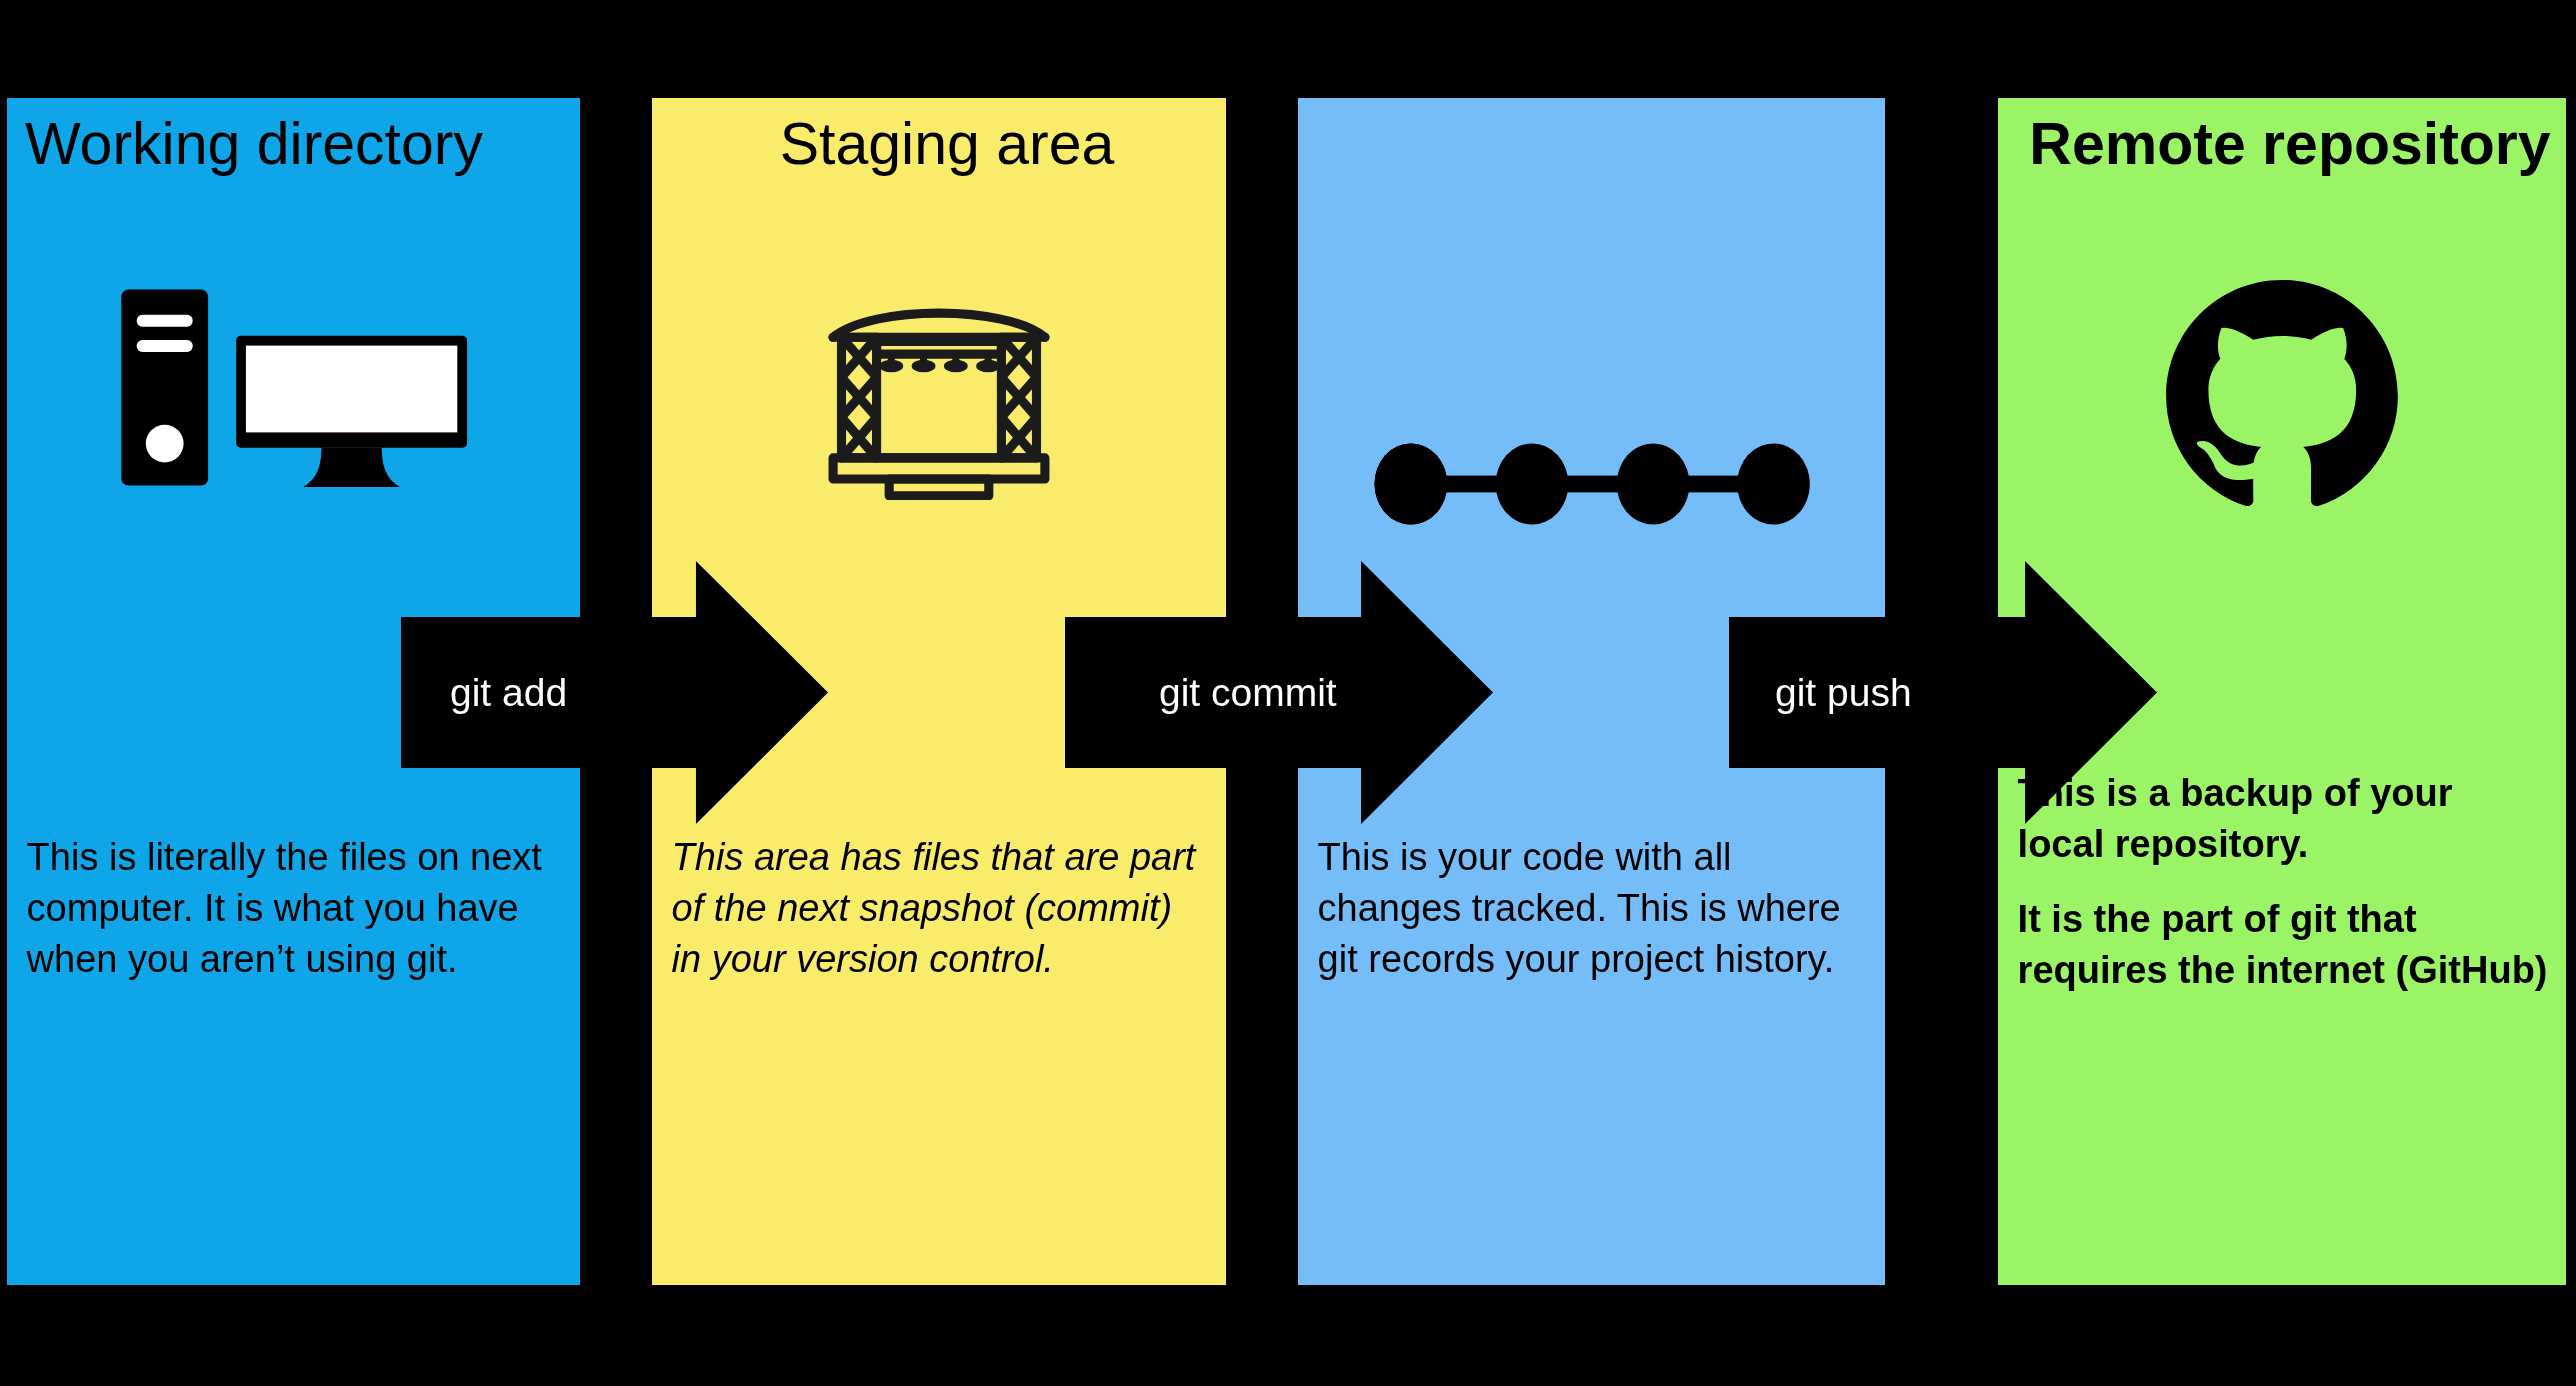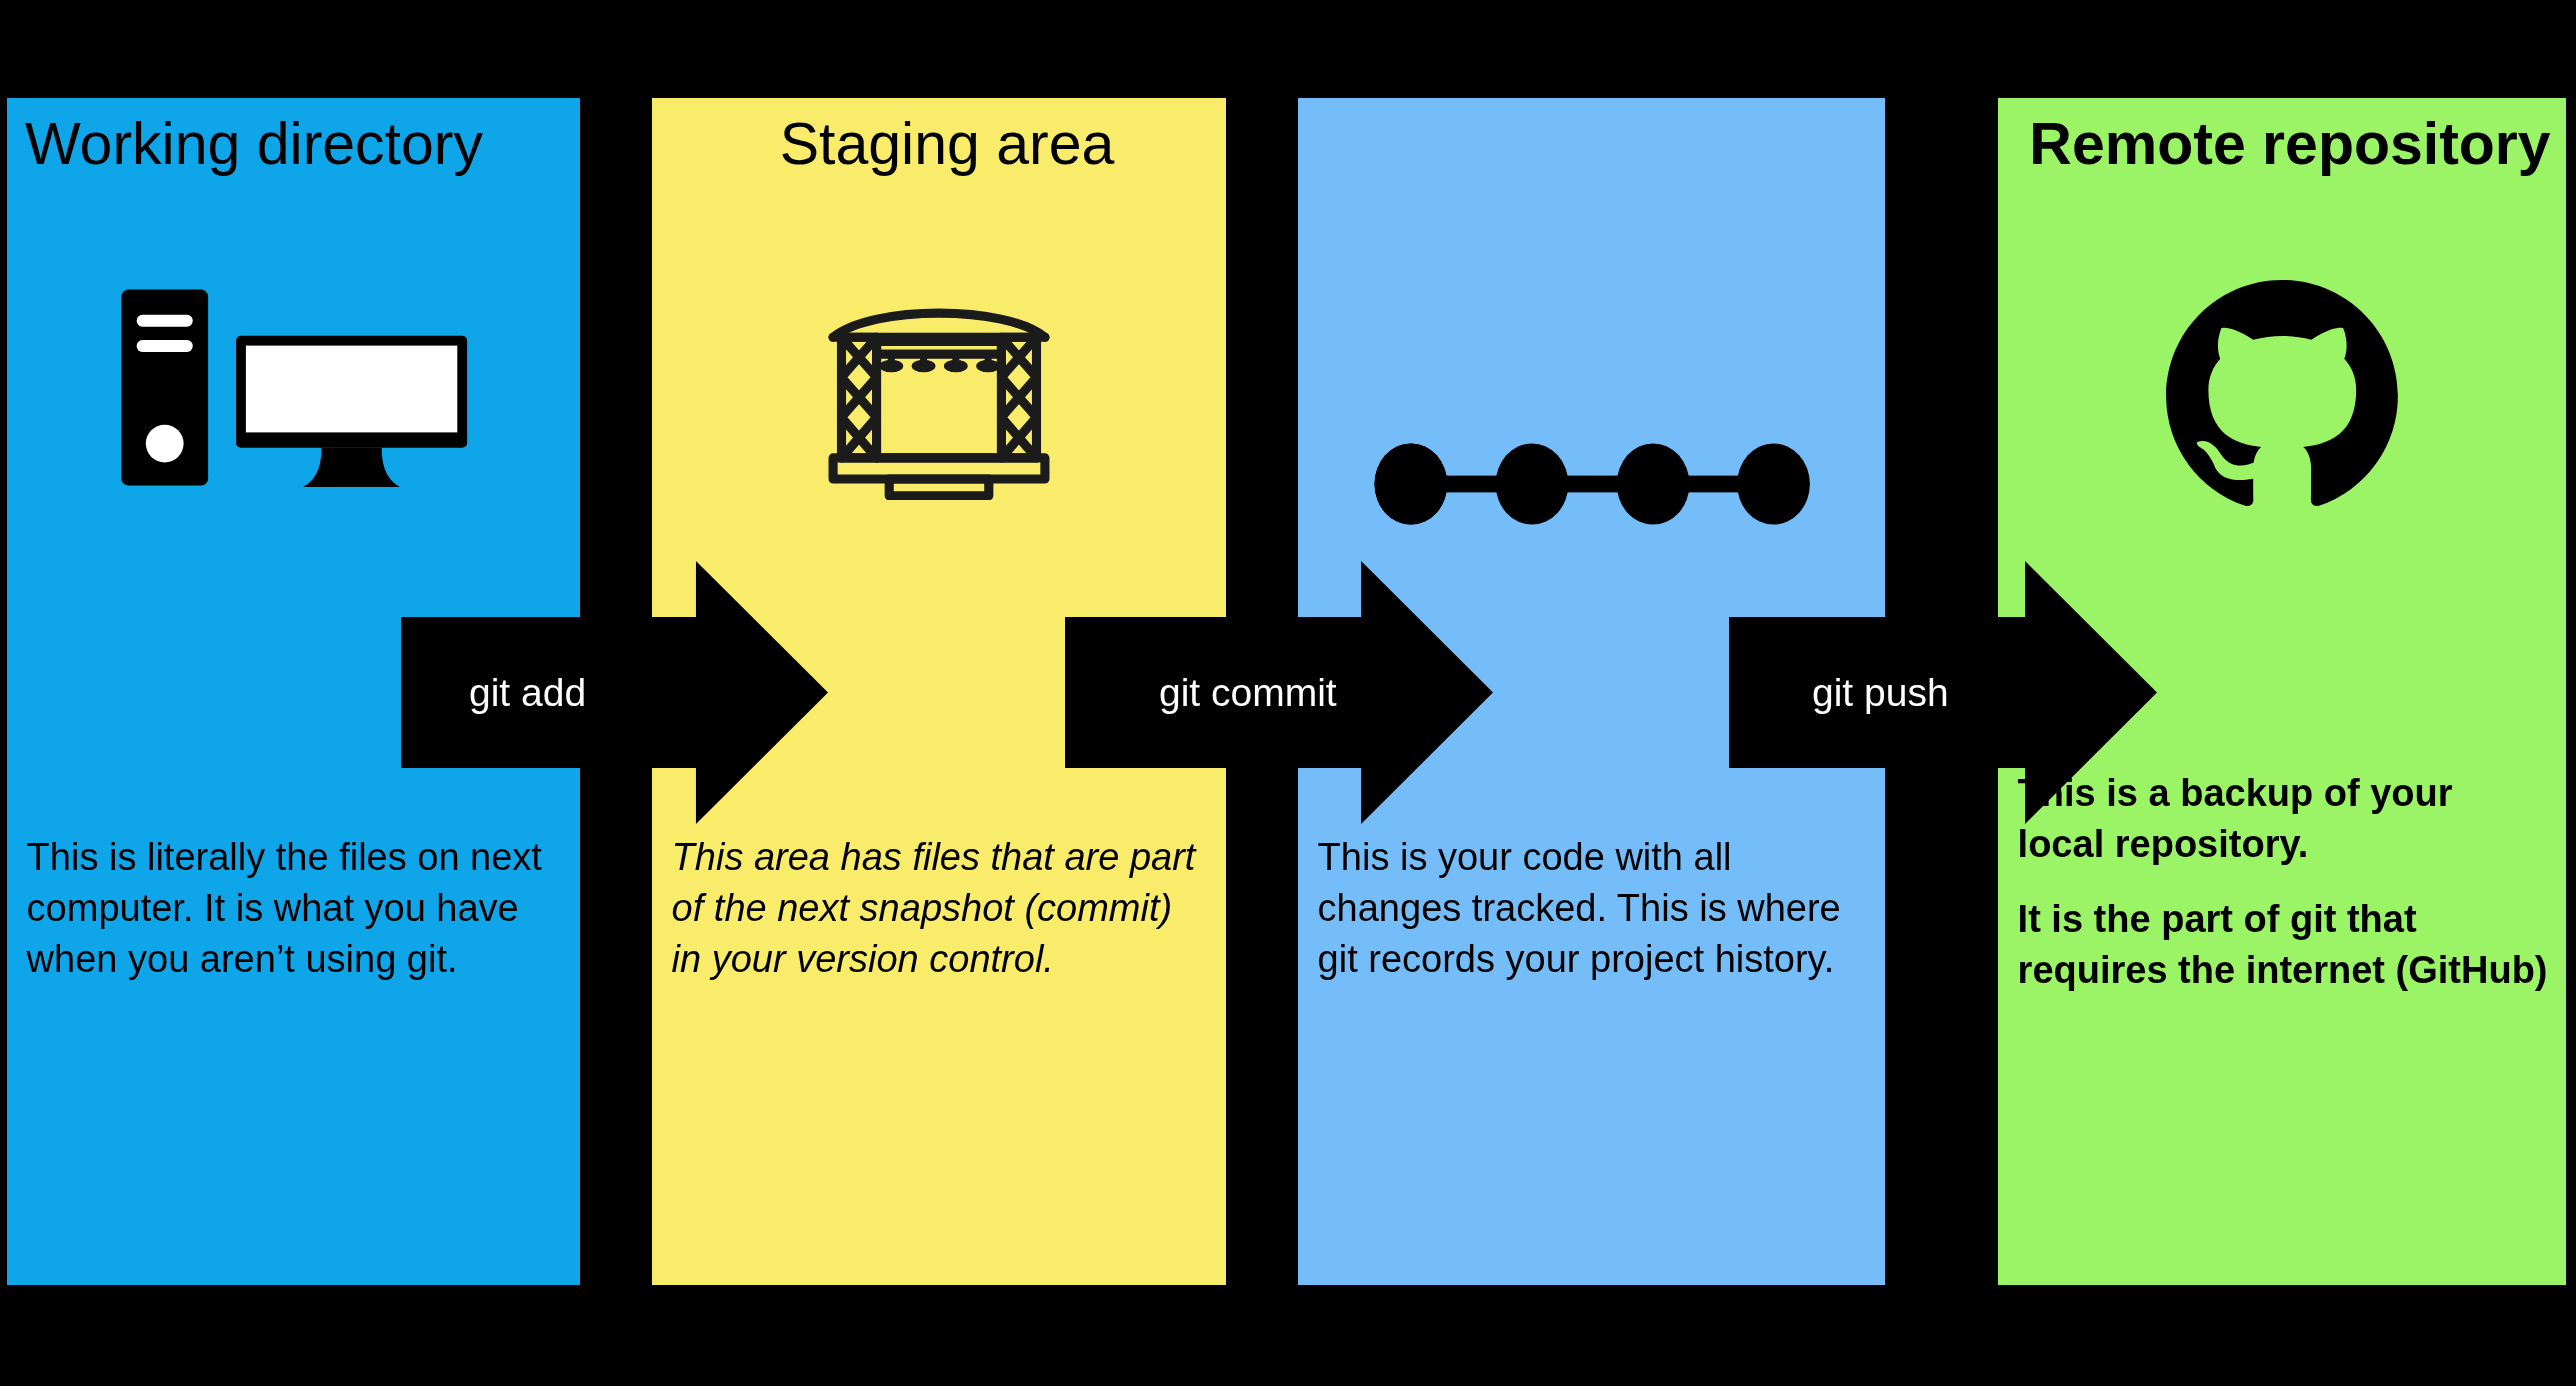--- a/index.html
+++ b/index.html
@@ -121,35 +121,35 @@
   <div class="stage-body" style="top:670px;">
     <p>This is a backup of your local repository.</p>
     <p>It is the part of git that requires the internet (GitHub)</p>
   </div>
 </div>
 
 <div class="arrow" style="left:401px;width:427px;">
   <svg viewBox="0 0 608 375" preserveAspectRatio="none" aria-hidden="true">
     <path d="M0 80 H420 V0 L608 187.5 L420 375 V295 H0 Z" fill="#000"></path>
   </svg>
-  <div class="arrow-label" style="padding-left:68px;">
+  <div class="arrow-label" style="padding-left:49px;">
     <span>git add</span>
   </div>
 </div>
 
 <div class="arrow" style="left:1065px;width:428px;">
   <svg viewBox="0 0 610 375" preserveAspectRatio="none" aria-hidden="true">
     <path d="M0 80 H422 V0 L610 187.5 L422 375 V295 H0 Z" fill="#000"></path>
   </svg>
   <div class="arrow-label" style="padding-left:94px;">
     <span>git commit</span>
   </div>
 </div>
 
 <div class="arrow" style="left:1729px;width:428px;">
   <svg viewBox="0 0 610 375" preserveAspectRatio="none" aria-hidden="true">
     <path d="M0 80 H422 V0 L610 187.5 L422 375 V295 H0 Z" fill="#000"></path>
   </svg>
-  <div class="arrow-label" style="padding-left:83px;">
+  <div class="arrow-label" style="padding-left:46px;">
     <span>git push</span>
   </div>
 </div>
 
 
 </body></html>

